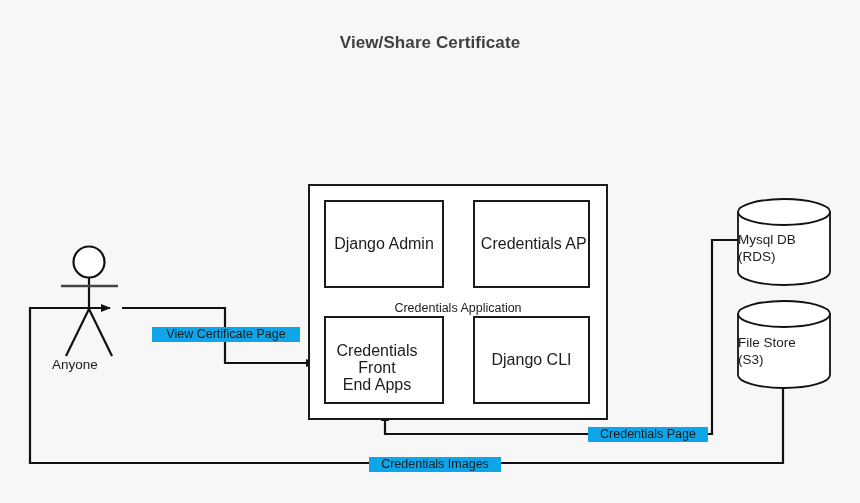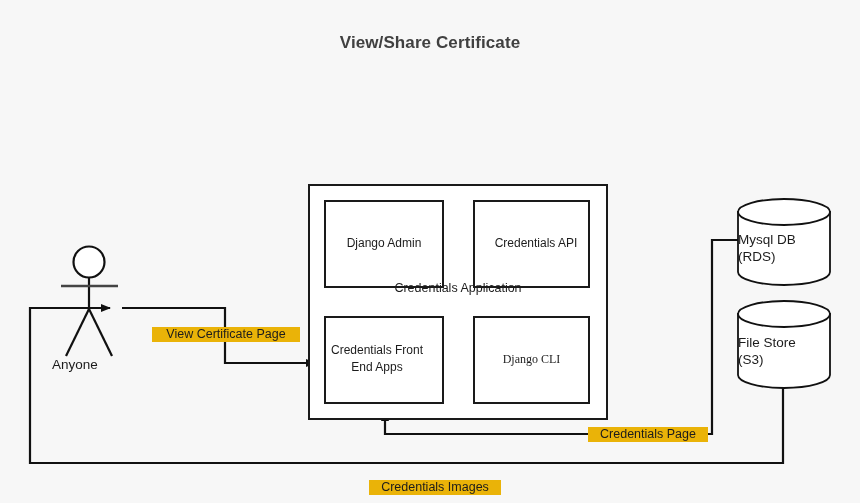--- a/index.html
+++ b/index.html
@@ -29,31 +29,31 @@
     width: 860px;
     text-align: center;
     font-size: 17px;
     font-weight: bold;
     letter-spacing: 0.1px;
     color: #404040;
   }
   .node-label {
     position: absolute;
     text-align: center;
-    font-size: 12px;
+    font-size: 16px;
     color: #1c1c1c;
     line-height: 17px;
     pointer-events: none;
   }
   .edge-label {
     position: absolute;
     text-align: center;
     font-size: 12.5px;
     color: #1c1c1c;
-    background: #eab308;
+    background: #0ea5e9;
     padding: 0 2px;
     line-height: 15px;
   }
   .box-outer {
     position: absolute;
     background: #ffffff;
     border: 2.2px solid #1a1a1a;
     box-sizing: border-box;
   }
   .box-inner {
@@ -121,30 +121,30 @@
 <div class="box-inner" style="left:473px; top:200px; width:117px; height:88px;"></div>
 <div class="box-inner" style="left:324px; top:316px; width:120px; height:88px;"></div>
 <div class="box-inner" style="left:473px; top:316px; width:117px; height:88px;"></div>
 
 <div class="node-label" style="left:324px; top:235px; width:120px;">Django Admin</div>
 <div class="node-label" style="left:473px; top:235px; width:126px;">Credentials API</div>
 <div class="node-label" style="left:324px; top:342px; width:106px;">
   <span>Credentials Front</span><br>
   <span>End Apps</span>
 </div>
-<div class="node-label" style="left:473px; top:351px; width:117px;font-family:Liberation Serif, serif;">Django CLI</div>
+<div class="node-label" style="left:473px; top:351px; width:117px;">Django CLI</div>
 
-<div class="node-label" style="left:308px; top:280px; width:300px; font-size:12.5px;">Credentials Application</div>
+<div class="node-label" style="left:308px; top:300px; width:300px; font-size:12.5px;">Credentials Application</div>
 
 <div class="cyl-label" style="left:738px; top:231px; width:92px;">
   <span>Mysql DB</span><br>
   <span>(RDS)</span>
 </div>
 <div class="cyl-label" style="left:738px; top:334px; width:94px;">
   <span>File Store</span><br>
   <span>(S3)</span>
 </div>
 
 <div class="actor-label" style="left:25px; top:357px; width:100px;">Anyone</div>
 
 <div class="edge-label" style="left:152px; top:327px; width:144px;">View Certificate Page</div>
 <div class="edge-label" style="left:588px; top:427px; width:116px;">Credentials Page</div>
-<div class="edge-label" style="left:369px; top:480px; width:128px;">Credentials Images</div>
+<div class="edge-label" style="left:369px; top:457px; width:128px;">Credentials Images</div>
 
 </body></html>

